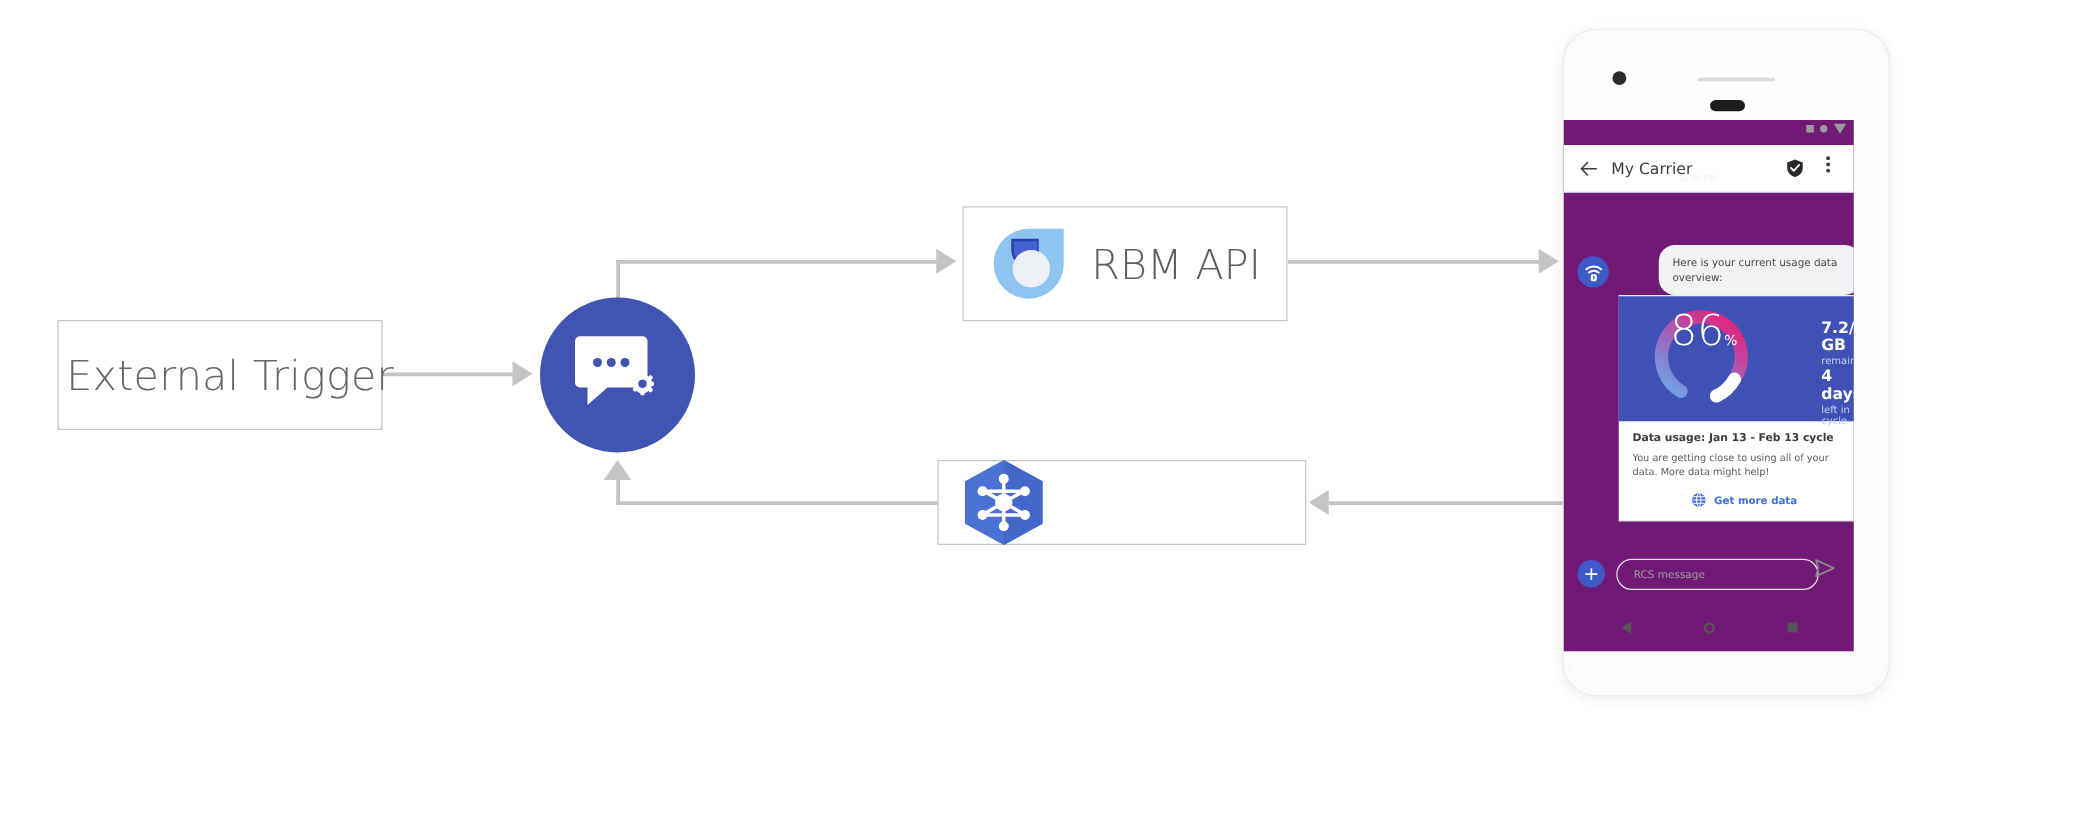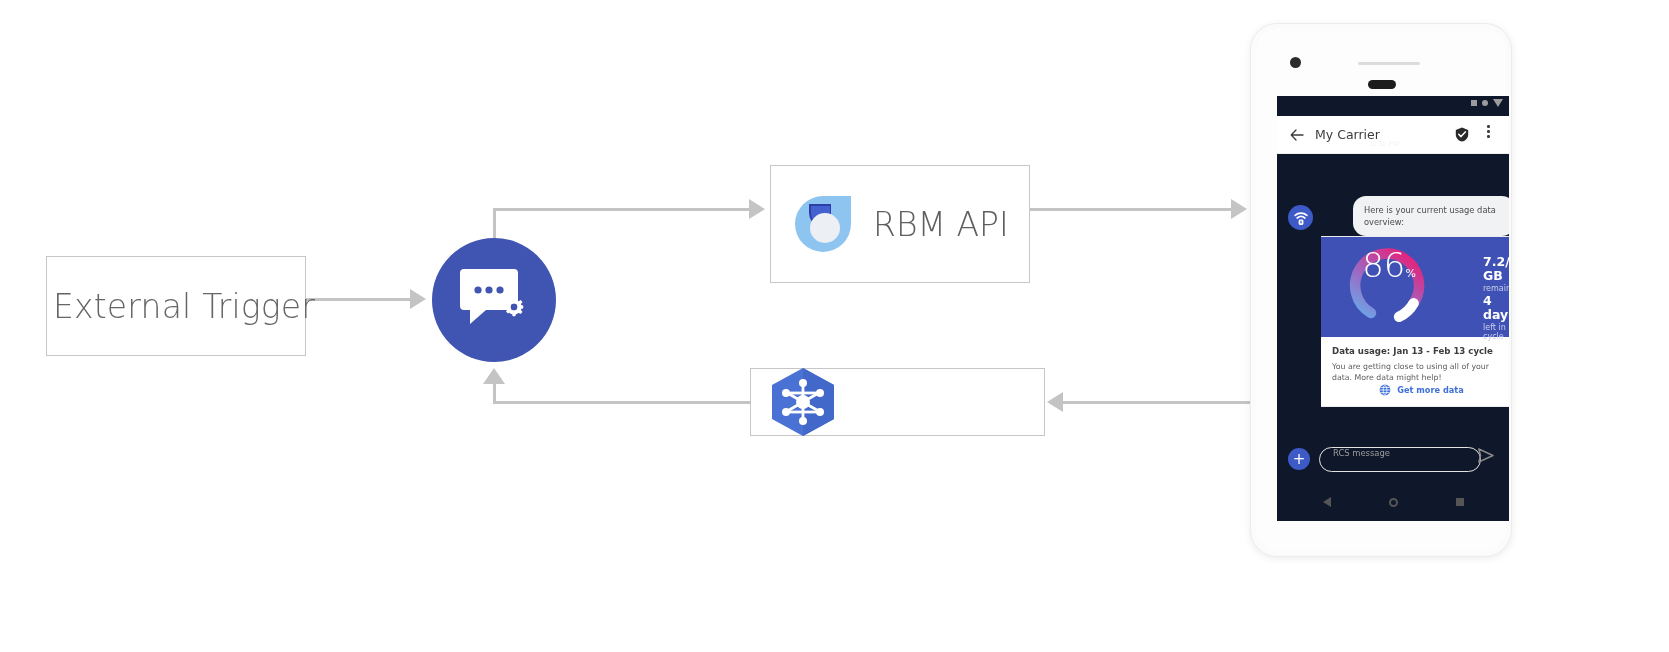--- a/index.html
+++ b/index.html
@@ -4,25 +4,25 @@
 <style>
   html,body{margin:0;padding:0;background:#ffffff;}
   body{width:1669px;height:652px;font-family:"Liberation Sans",sans-serif;overflow:hidden;}
   #stage{position:relative;width:1669px;height:652px;background:#fff;}
 
   
   .node-box{position:absolute;border:1px solid #c6c6c6;background:#fff;box-sizing:border-box;display:flex;align-items:center;}
   .node-label{font-family:"DejaVu Sans",sans-serif;font-weight:300;color:#5f5f5f;white-space:nowrap;}
 
   
-  #ext-trigger{left:46px;top:256px;width:260px;height:100px;justify-content:center;padding-left:16px;}
+  #ext-trigger{left:46px;top:256px;width:260px;height:88px;justify-content:center;padding-left:16px;}
   #ext-trigger .node-label{font-size:33px;letter-spacing:.2px;color:#666;}
 
   
-  #rbm-api-box{left:770px;top:165px;width:260px;height:118px;padding-left:14px;align-items:center;}
+  #rbm-api-box{left:770px;top:165px;width:260px;height:92px;padding-left:14px;align-items:center;}
   #rbm-api-box .node-label{font-size:33px;color:#5f5f5f;margin-left:12px;}
 
   
   #webhook-box{left:750px;top:368px;width:295px;height:68px;padding-left:14px;}
   #webhook-box .node-label{font-size:33px;color:#5f5f5f;margin-left:14px;}
 
   
   #agent-circle{position:absolute;left:432px;top:238px;width:124px;height:124px;border-radius:50%;
       background:#4054b2;display:flex;align-items:center;justify-content:center;}
   #agent-caption{position:absolute;left:380px;top:415px;width:230px;text-align:center;
@@ -35,21 +35,21 @@
   .arrow-l{position:absolute;width:0;height:0;border-top:10px solid transparent;border-bottom:10px solid transparent;border-right:16px solid #c4c4c4;}
   .arrow-u{position:absolute;width:0;height:0;border-left:11px solid transparent;border-right:11px solid transparent;border-bottom:16px solid #c4c4c4;}
 
   
   #phone{position:absolute;left:1251px;top:24px;width:260px;height:532px;
       background:#fbfbfb;border-radius:26px;box-shadow:0 0 0 1px #ececec, 0 2px 10px rgba(0,0,0,.09);}
   #phone-inner{position:absolute;left:5px;top:5px;width:250px;height:522px;background:#fdfdfd;border-radius:22px;}
   #phone-cam{position:absolute;left:39px;top:33px;width:11px;height:11px;border-radius:50%;background:#2b2b2b;}
   #phone-earpiece{position:absolute;left:107px;top:38px;width:62px;height:3px;border-radius:2px;background:#dcdcdc;}
   #phone-speaker{position:absolute;left:117px;top:56px;width:28px;height:9px;border-radius:5px;background:#1c1c1c;}
-  #screen{position:absolute;left:26px;top:72px;width:232px;height:425px;background:#0f172a;overflow:hidden;text-decoration:underline;}
+  #screen{position:absolute;left:0;top:72px;width:232px;height:425px;background:#701a75;overflow:hidden;text-decoration:underline;}
 
   
   #statusbar{position:absolute;right:6px;top:3px;display:flex;align-items:center;gap:5px;}
   .sb-sq{width:6px;height:6px;background:#9b9b9b;}
   .sb-ci{width:6px;height:6px;border-radius:50%;background:#9b9b9b;}
   .sb-tri{width:0;height:0;border-left:5px solid transparent;border-right:5px solid transparent;border-top:8px solid #9b9b9b;}
 
   
   #appbar{position:absolute;left:0;top:20px;width:232px;height:37px;background:#fff;border-bottom:1px solid #eee;display:flex;align-items:center;}
   #back-icon{margin-left:12px;width:16px;height:16px;position:relative;}
@@ -73,27 +73,27 @@
   #gauge-unit{font-size:11px;color:#fff;font-family:"DejaVu Sans",sans-serif;}
   .card-stat{position:absolute;color:#fff;text-align:left;font-family:"DejaVu Sans",sans-serif;margin-left:38px;}
   #stat1{left:124px;top:18px;}
   #stat2{left:124px;top:57px;}
   .card-stat .big{font-size:12.5px;font-weight:bold;display:block;line-height:14px;}
   .card-stat .small{font-size:8px;color:#c9cfe9;display:block;margin-top:1px;}
 
   #card-body{padding:9px 11px 10px 11px;}
   #card-title{font-size:8.6px;font-weight:bold;color:#3c3c3c;margin:0 0 5px 0;font-family:"DejaVu Sans",sans-serif;}
   #card-desc{font-size:7.8px;line-height:11px;color:#5c5c5c;margin:0;font-family:"DejaVu Sans",sans-serif;}
-  #card-action{margin-top:1px;text-align:center;display:flex;align-items:center;justify-content:center;gap:6px;}
+  #card-action{margin-top:11px;text-align:center;display:flex;align-items:center;justify-content:center;gap:6px;}
   #card-action .act-label{font-size:8.2px;color:#3f6fd8;font-weight:bold;font-family:"DejaVu Sans",sans-serif;}
 
   
   #composer{position:absolute;left:0;bottom:40px;width:232px;height:44px;display:flex;align-items:center;}
   #plus-btn{margin-left:11px;width:22px;height:22px;border-radius:50%;background:#3d5ac7;color:#fff;display:flex;align-items:center;justify-content:center;font-size:15px;line-height:1;font-family:"DejaVu Sans",sans-serif;}
-  #msg-field{margin-left:9px;width:162px;height:25px;border:1px solid #e3e3e3;border-radius:14px;display:flex;align-items:flex-start;box-sizing:border-box;}
+  #msg-field{margin-left:9px;width:162px;height:25px;border:1px solid #e3e3e3;border-radius:14px;display:flex;align-items:center;box-sizing:border-box;}
   #msg-placeholder{margin-left:13px;font-size:8.4px;color:#9d9d9d;font-family:"DejaVu Sans",sans-serif;}
   #send-icon{position:absolute;right:15px;bottom:54px;}
 
   
   #navbar{position:absolute;left:0;bottom:6px;width:232px;height:26px;display:flex;align-items:center;justify-content:center;gap:58px;}
   .nav-back{width:0;height:0;border-top:5px solid transparent;border-bottom:5px solid transparent;border-right:8px solid #555;}
   .nav-home{width:9px;height:9px;border-radius:50%;border:2px solid #555;box-sizing:border-box;}
   .nav-recent{width:8px;height:8px;background:#555;}
 
   #messages-caption{position:absolute;left:1250px;top:556px;width:260px;text-align:center;

